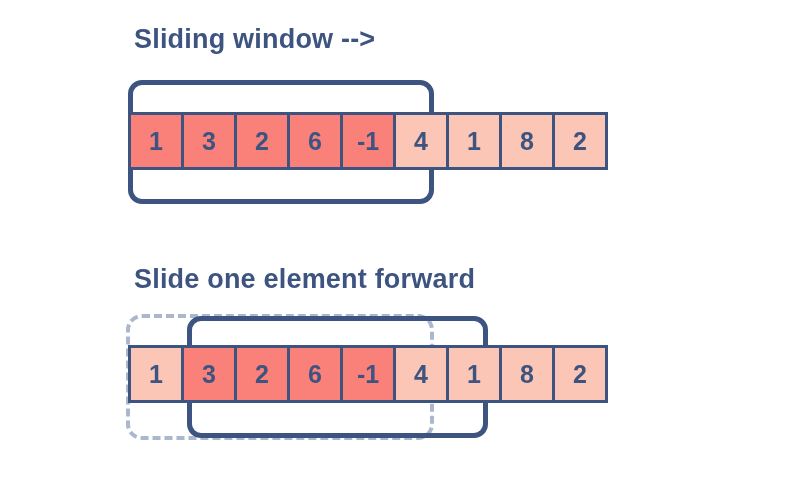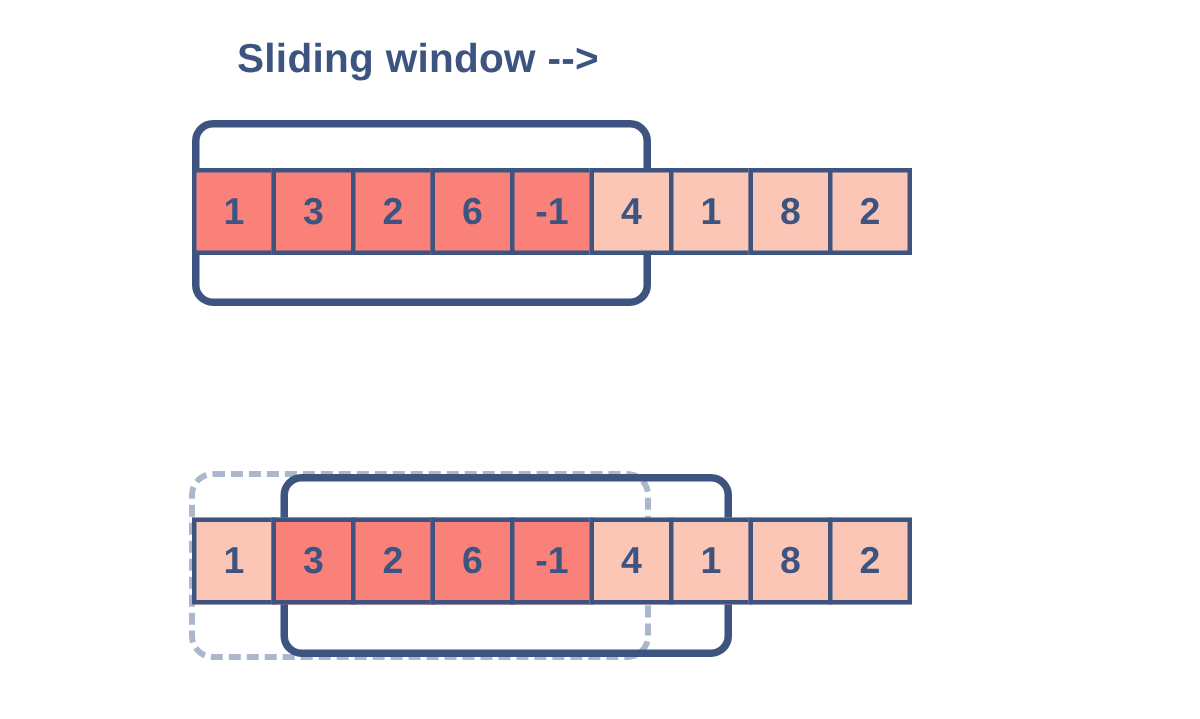--- a/index.html
+++ b/index.html
@@ -24,21 +24,20 @@
 
   
   .section-title {
     position: absolute;
     color: #3d5480;
     font-family: "Liberation Sans", sans-serif;
     font-size: 27px;
     font-weight: 600;
     letter-spacing: 0.2px;
     white-space: nowrap;
-    margin-left: 24px;
   }
   #title-1 { left: 134px; top: 24px; }
   #title-2 { left: 134px; top: 264px; }
 
   
   .array {
     position: absolute;
     display: flex;
     flex-direction: row;
     z-index: 3;
@@ -115,20 +114,21 @@
     <div class="cell in-window">3</div>
     <div class="cell in-window">2</div>
     <div class="cell in-window">6</div>
     <div class="cell in-window">-1</div>
     <div class="cell">4</div>
     <div class="cell">1</div>
     <div class="cell">8</div>
     <div class="cell">2</div>
   </div>
 
+  <div class="section-title" id="title-2">Slide one element forward</div>
 
   <div class="window-box ghost" id="window-2-ghost"></div>
 
   <div class="window-box" id="window-2"></div>
 
   <div class="array" id="array-2">
     <div class="cell">1</div>
     <div class="cell in-window">3</div>
     <div class="cell in-window">2</div>
     <div class="cell in-window">6</div>

